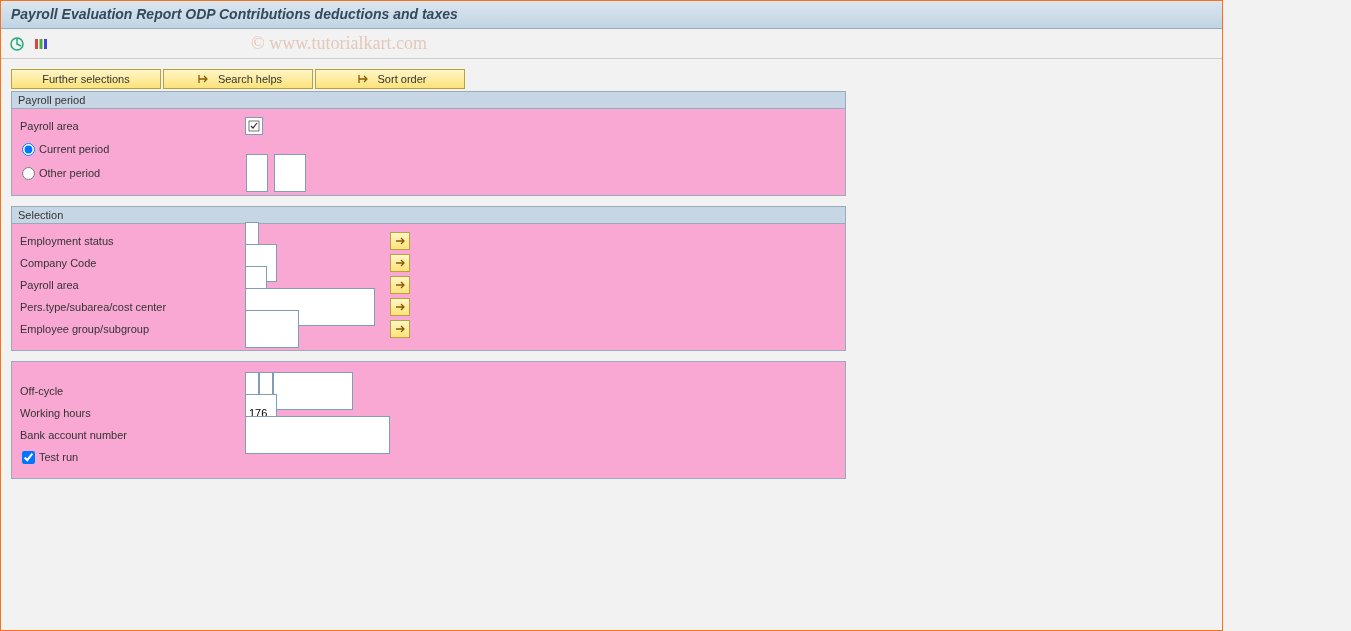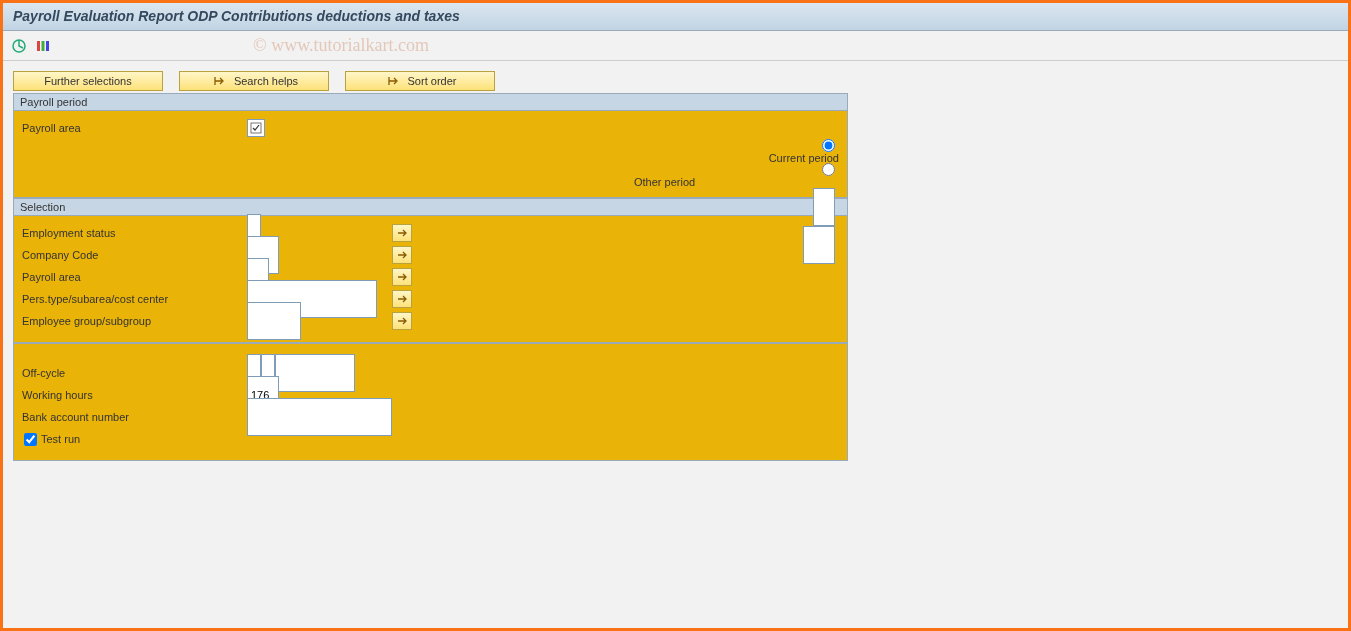--- a/index.html
+++ b/index.html
@@ -4,24 +4,24 @@
 <style>
   * { box-sizing: border-box; }
   body {
     margin: 0;
     font-family: Arial, sans-serif;
     font-size: 11px;
     background: #f2f2f2;
     color: #333;
   }
   .container {
-    width: 1351px;
+    width: 1223px;
     height: 631px;
     position: relative;
-    border: 3px solid #f97316;
+    border: 1px solid #f97316;
     background: #f2f2f2;
   }
   .titlebar {
     background: linear-gradient(#dbe6ef, #c1d4e4);
     border-bottom: 1px solid #9ab;
     height: 28px;
     padding: 5px 10px;
     font-weight: bold;
     font-style: italic;
     font-size: 14px;
@@ -49,21 +49,21 @@
     font-size: 18px;
     font-weight: normal;
     pointer-events: none;
     font-family: Georgia, serif;
   }
   .content {
     padding: 10px;
   }
   .button-row {
     display: flex;
-    gap: 16px;
+    gap: 2px;
     margin-bottom: 2px;
   }
   .yellow-btn {
     background: linear-gradient(#fff6c8, #fde27a);
     border: 1px solid #b8a23e;
     height: 20px;
     font-size: 11px;
     display: flex;
     align-items: center;
     justify-content: center;
@@ -73,21 +73,22 @@
   .yellow-btn.wide { width: 150px; }
   .yellow-btn .arrow-slot {
     width: 18px;
     display: inline-flex;
     justify-content: center;
     margin-right: 6px;
     color: #8a5a00;
   }
   .group {
     border: 1px solid #9ab;
-    background: #eab308;
+    background: #f9a8d4;
+    margin-bottom: 10px;
     width: 835px;
   }
   .group-title {
     background: #c6d6e4;
     border-bottom: 1px solid #9ab;
     padding: 2px 6px;
     font-size: 11px;
     color: #333;
   }
   .group-body {
@@ -113,21 +114,21 @@
   }
   .w10 { width: 14px; }
   .w20 { width: 22px; }
   .w30 { width: 32px; }
   .w50 { width: 54px; }
   .w60 { width: 60px; }
   .w80 { width: 80px; }
   .w120 { width: 130px; }
   .w140 { width: 145px; }
   .w200 { width: 215px; }
-  .radio-row { display:flex; align-items:flex-end; height:24px;flex-direction:column;}
+  .radio-row { display:flex; align-items:center; height:24px;}
   .radio-row input { margin: 0 4px 0 2px;}
   .selbtn {
     position: absolute;
     left: 370px;
     width: 20px;
     height: 18px;
     background: linear-gradient(#fff6c8, #fde27a);
     border: 1px solid #b8a23e;
     display: inline-flex;
     align-items: center;

